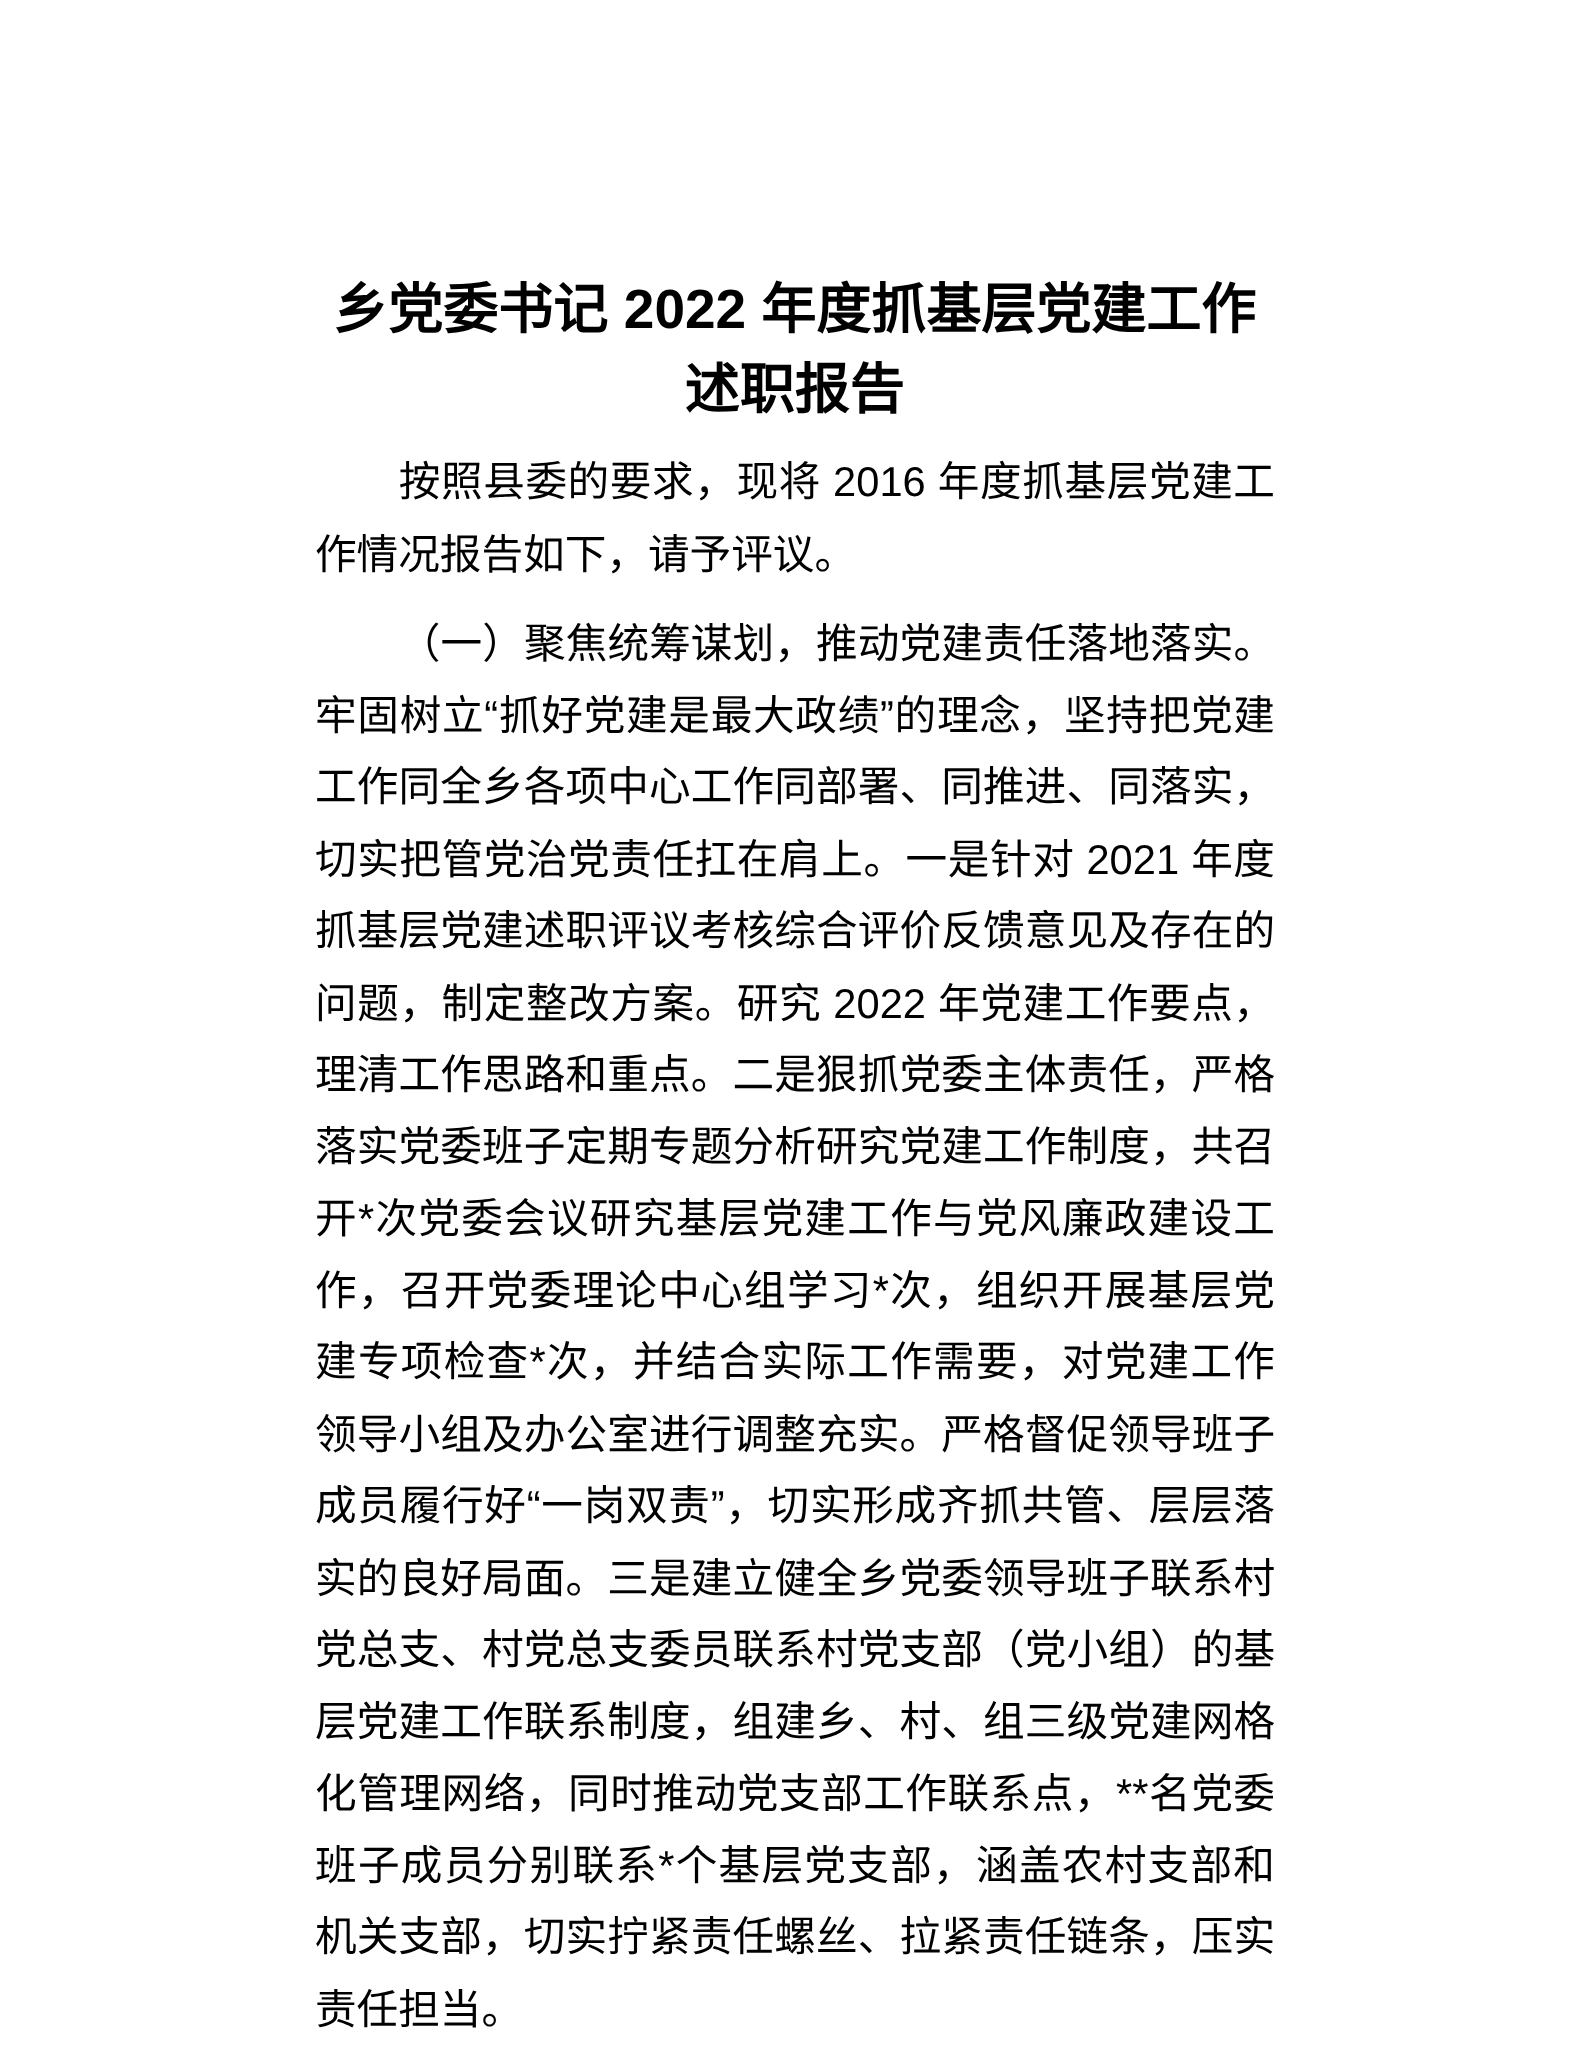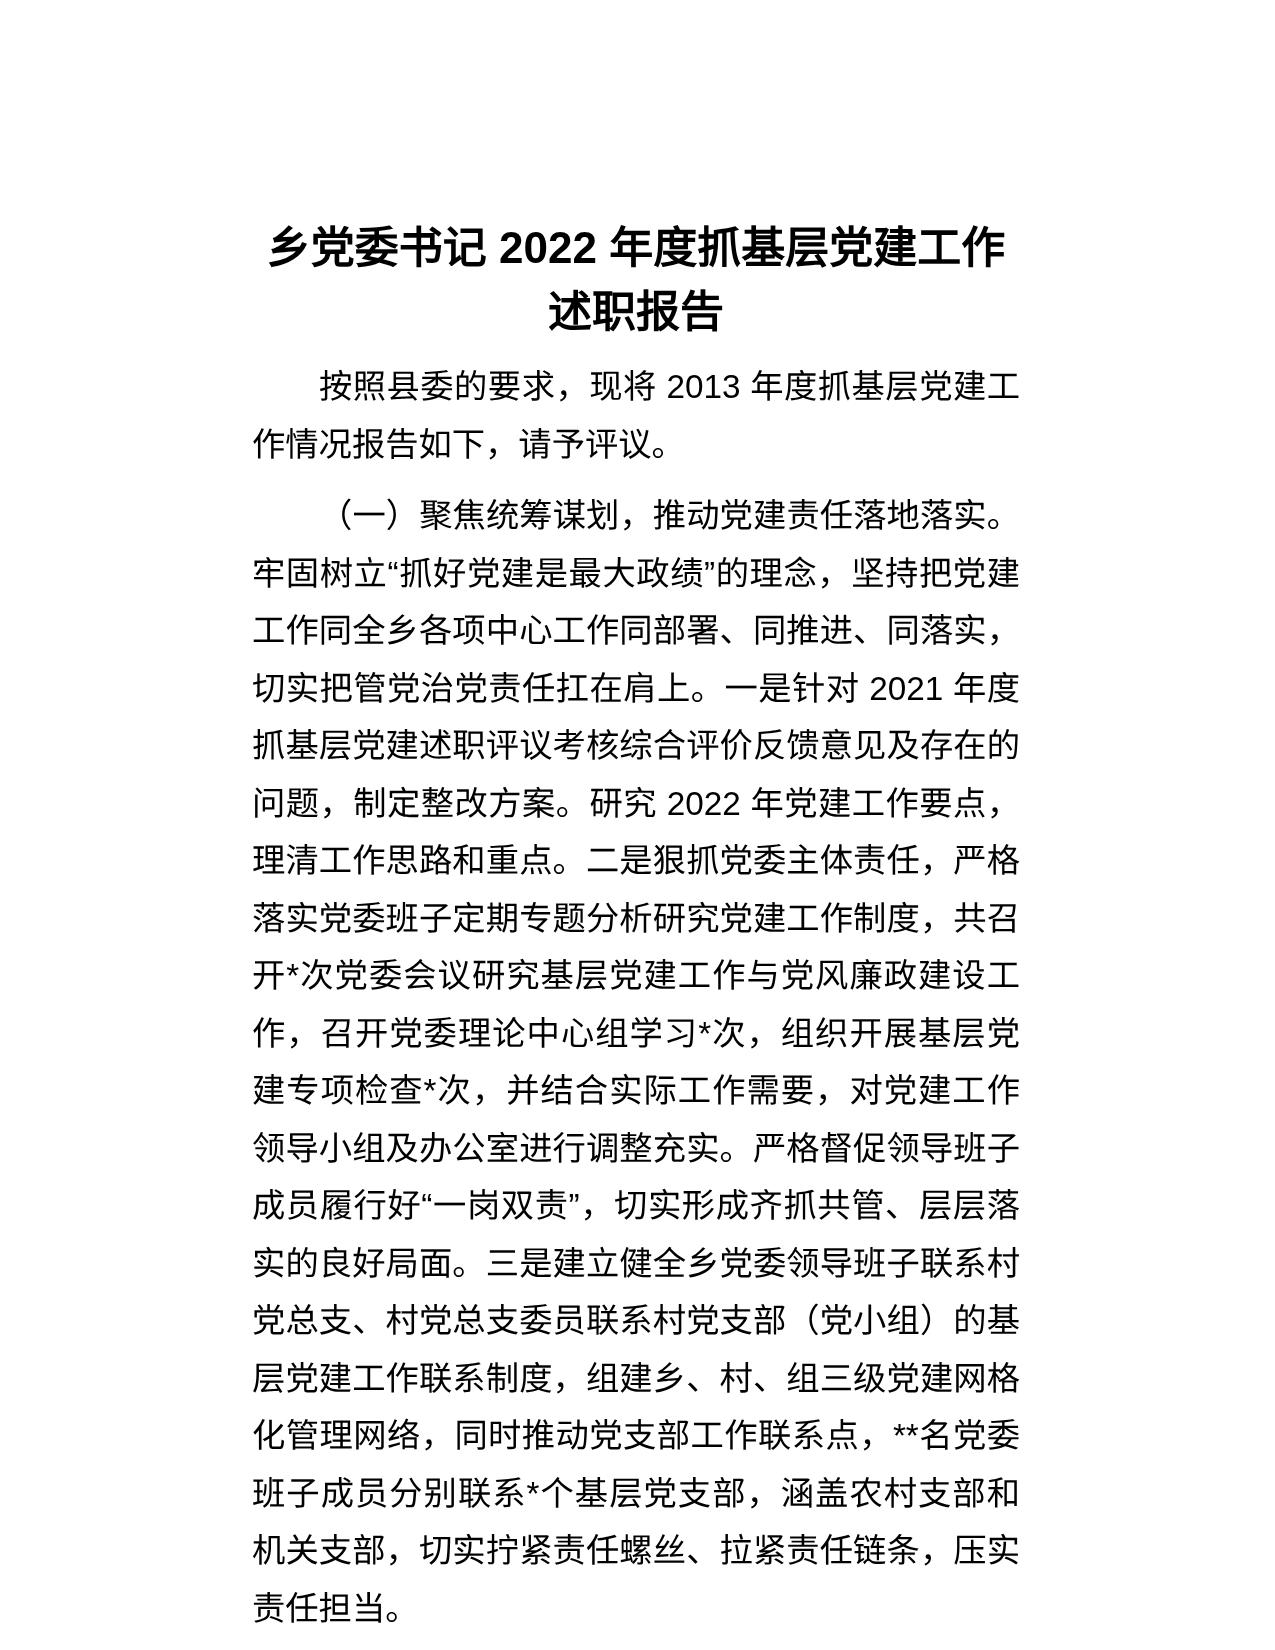--- a/index.html
+++ b/index.html
@@ -43,17 +43,17 @@
     font-weight: 400;
     text-indent: 67px;
   }
 </style>
 </head>
 <body>
 
 <div class="page">
   <h1 class="doc-title">乡党委书记 2022 年度抓基层党建工作述职报告</h1>
 
-  <p class="para">按照县委的要求，现将 2013 年度抓基层党建工作情况报告如下，请予评议。</p>
+  <p class="para">按照县委的要求，现将 2016 年度抓基层党建工作情况报告如下，请予评议。</p>
 
 
   <p class="para">（一）聚焦统筹谋划，推动党建责任落地落实。牢固树立“抓好党建是最大政绩”的理念，坚持把党建工作同全乡各项中心工作同部署、同推进、同落实，切实把管党治党责任扛在肩上。一是针对 2021 年度抓基层党建述职评议考核综合评价反馈意见及存在的问题，制定整改方案。研究 2022 年党建工作要点，理清工作思路和重点。二是狠抓党委主体责任，严格落实党委班子定期专题分析研究党建工作制度，共召开*次党委会议研究基层党建工作与党风廉政建设工作，召开党委理论中心组学习*次，组织开展基层党建专项检查*次，并结合实际工作需要，对党建工作领导小组及办公室进行调整充实。严格督促领导班子成员履行好“一岗双责”，切实形成齐抓共管、层层落实的良好局面。三是建立健全乡党委领导班子联系村党总支、村党总支委员联系村党支部（党小组）的基层党建工作联系制度，组建乡、村、组三级党建网格化管理网络，同时推动党支部工作联系点，**名党委班子成员分别联系*个基层党支部，涵盖农村支部和机关支部，切实拧紧责任螺丝、拉紧责任链条，压实责任担当。</p>
 </div>
 
 </body></html>

